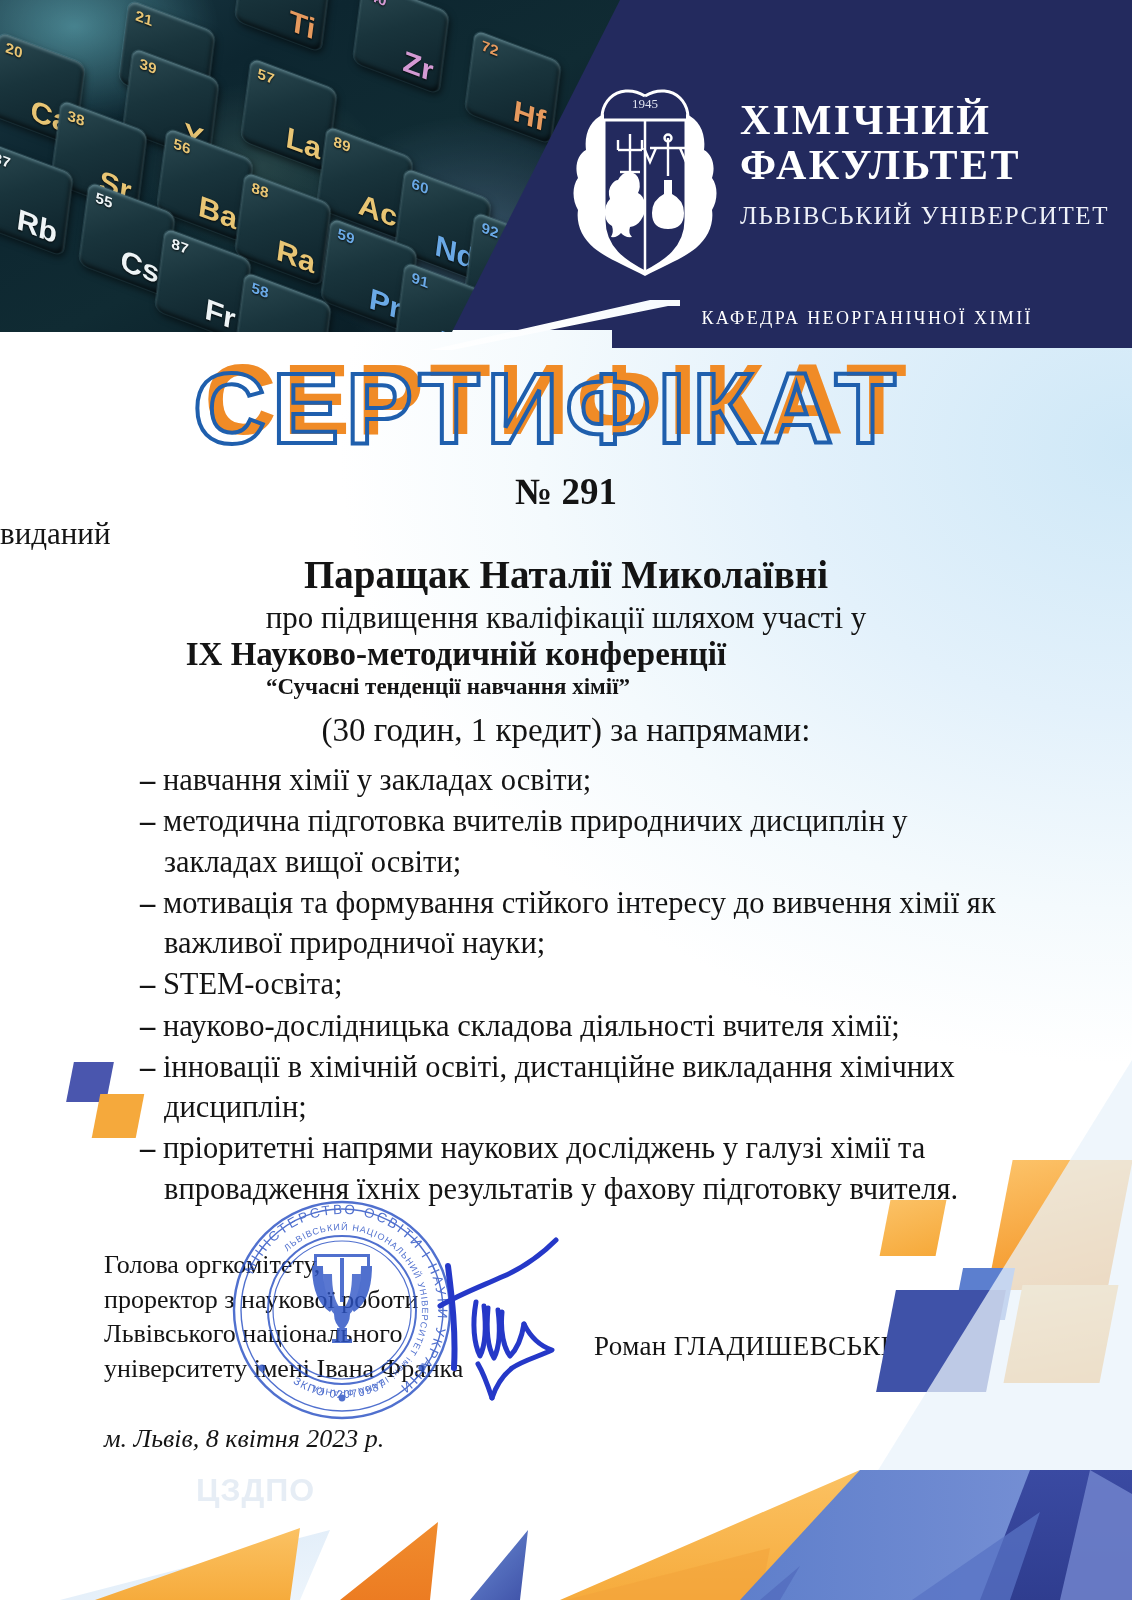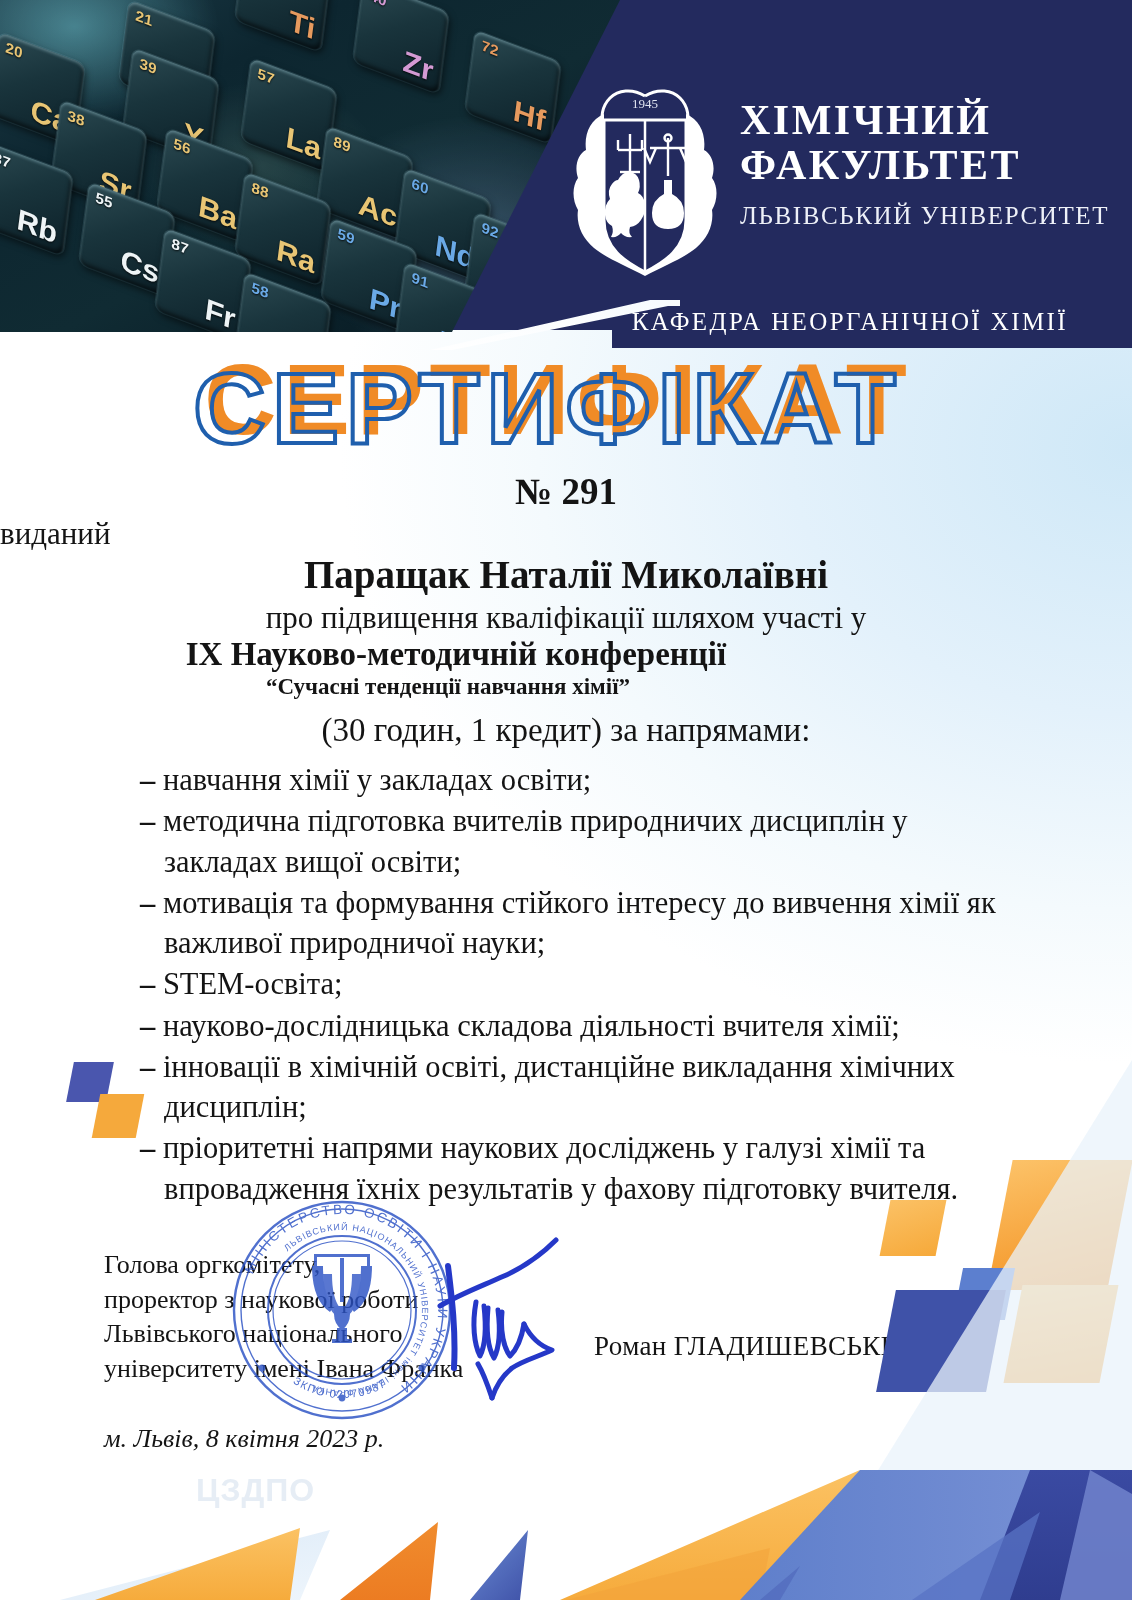--- a/index.html
+++ b/index.html
@@ -84,22 +84,22 @@
   .brand .l1,.brand .l2{
     font-family:"Liberation Serif",serif;font-weight:700;
     font-size:42px;letter-spacing:2.5px;line-height:1.07;
   }
   .brand .l3{
     font-family:"Liberation Serif",serif;font-weight:400;
     font-size:25px;letter-spacing:1.6px;margin-top:14px;color:#eef1f8;
   }
   .dept{
     position:absolute;left:0;top:308px;width:1132px;text-align:right;
-    padding-right:64px;box-sizing:border-box;color:#ffffff;
-    font-family:"Liberation Serif",serif;font-size:25px;letter-spacing:2.4px;
+    padding-right:99px;box-sizing:border-box;color:#ffffff;
+    font-family:"Liberation Serif",serif;font-size:18px;letter-spacing:2.4px;
   }
 
   
   .title-wrap{
     position:absolute;left:0;top:358px;width:1096px;text-align:center;height:110px;
   }
   .title{
     position:relative;display:inline-block;
     font-family:"Liberation Sans",sans-serif;
     font-weight:700;font-size:100px;letter-spacing:7px;line-height:1;

